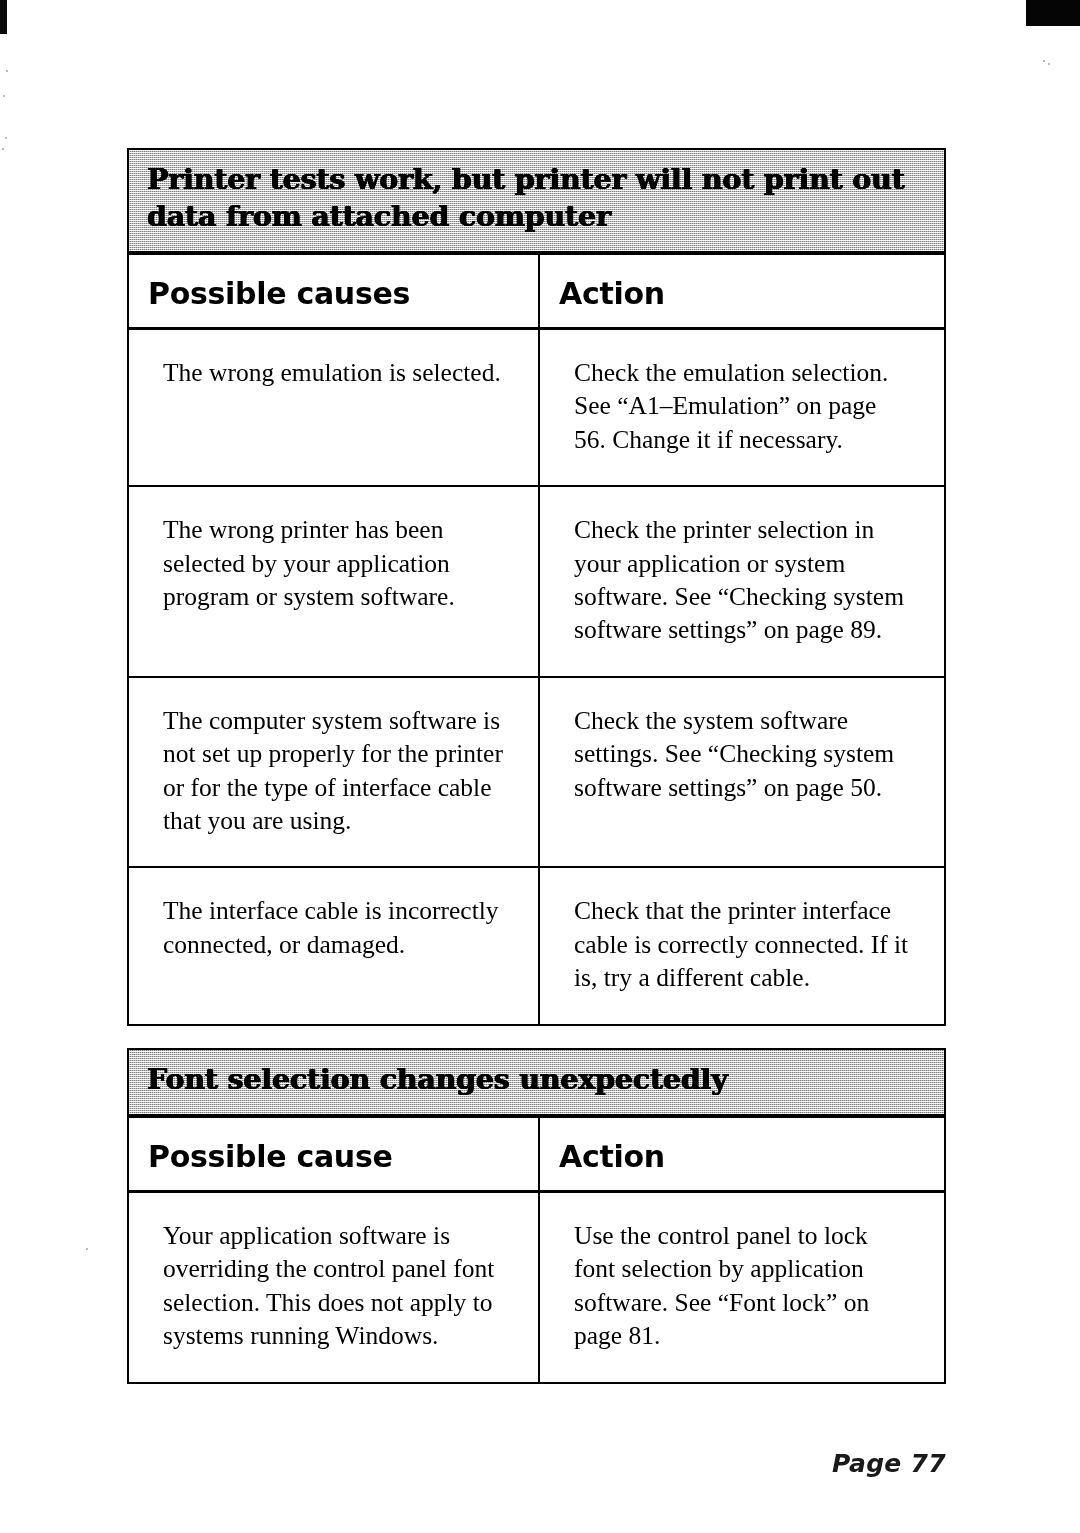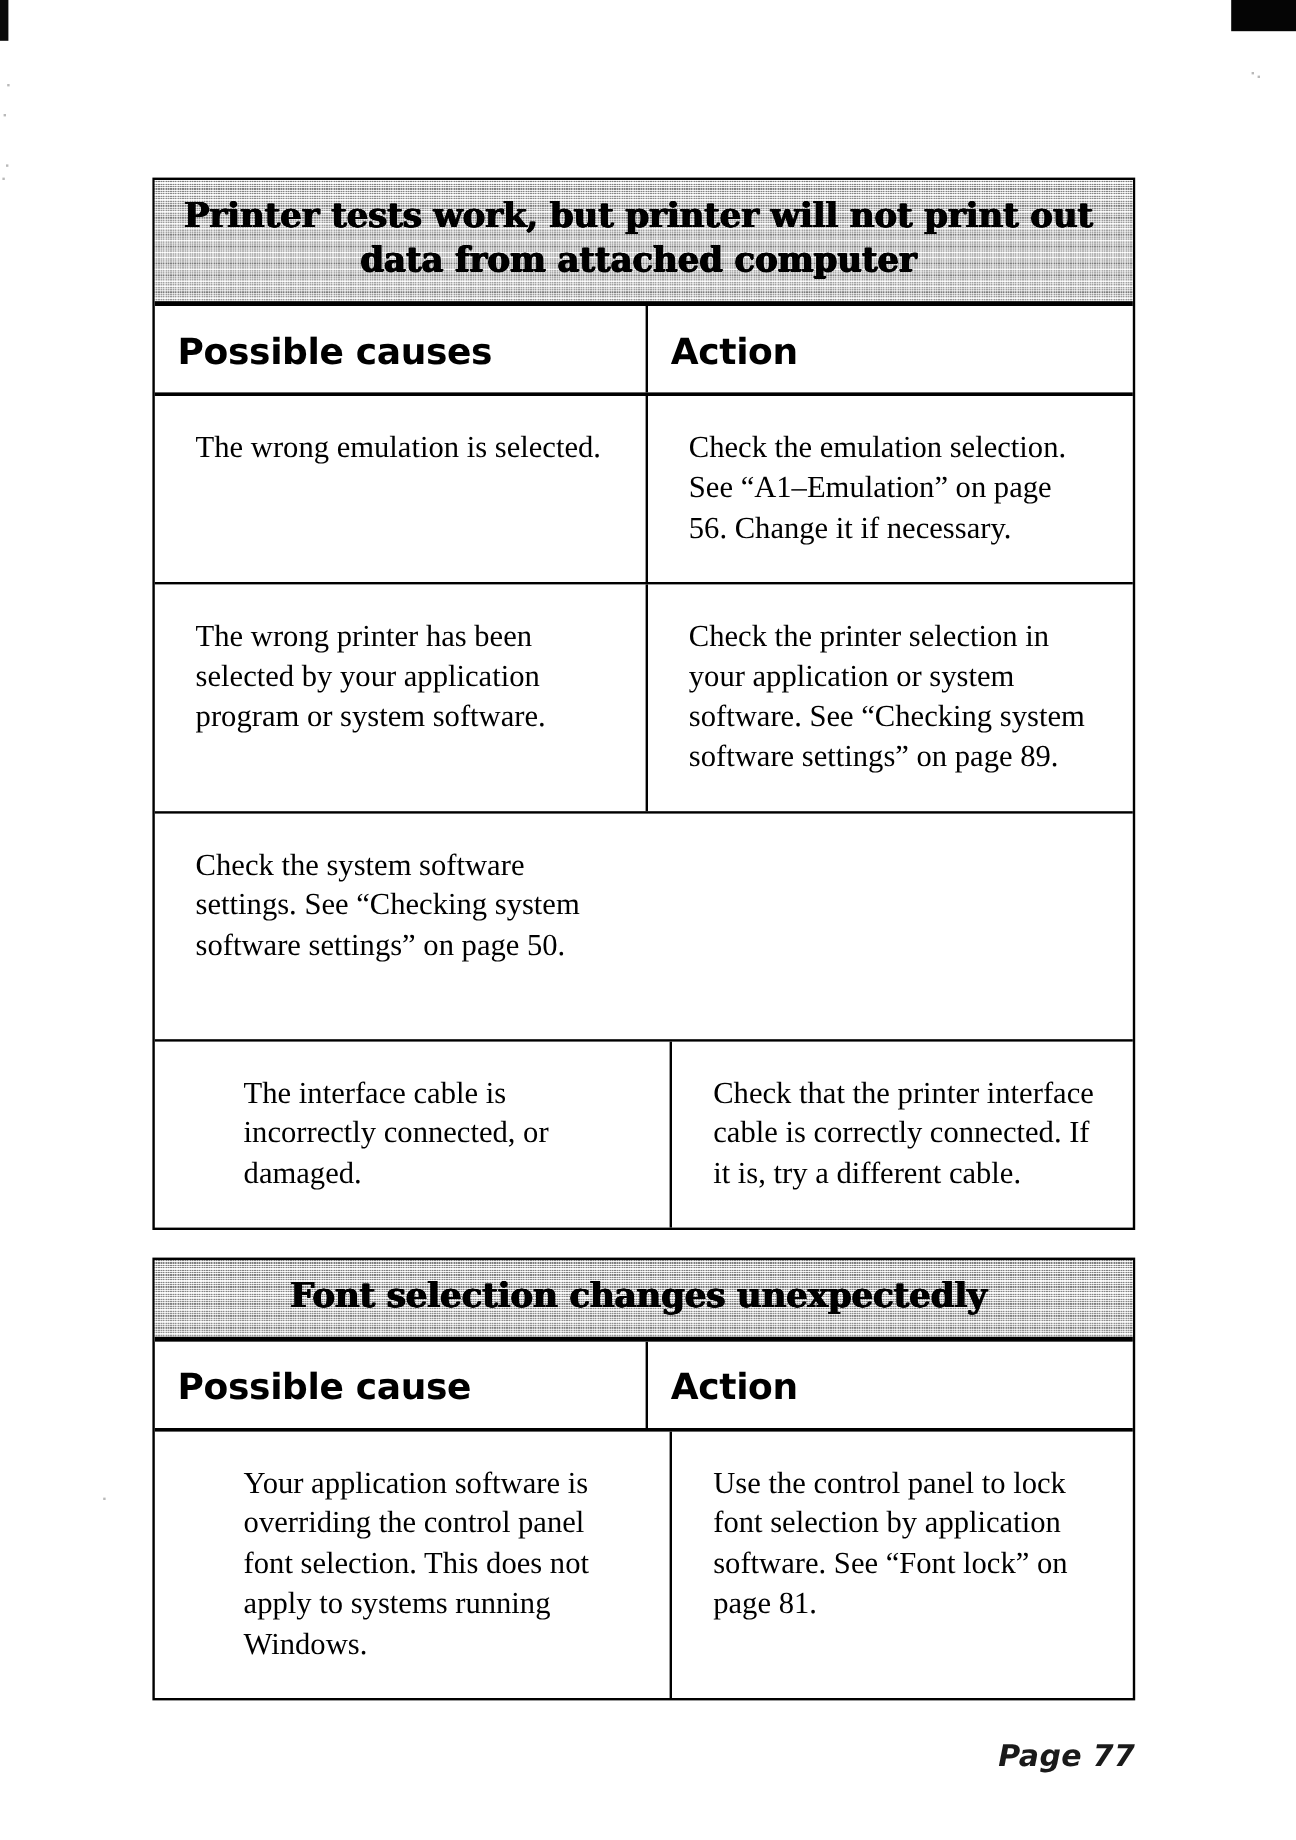--- a/index.html
+++ b/index.html
@@ -74,21 +74,20 @@
   .banner-text {
     font-family: "DejaVu Serif", "Liberation Serif", serif;
     font-weight: bold;
     font-size: 28.5px;
     line-height: 1.30;
     letter-spacing: -0.2px;
     color: #000;
     margin: 0;
     max-width: 770px;
     text-shadow: 0.6px 0 0 #000, -0.5px 0 0 #000, 0 0.4px 0 #000;
-    text-align: center;
   }
 
   
   .colhead {
     display: flex;
     border-bottom: 3.5px solid #000;
     min-height: 72px;
   }
   .colhead > div {
     padding: 21px 0 0 19px;
@@ -99,21 +98,21 @@
     box-sizing: border-box;
   }
   .c1 { width: 411px; border-right: 2.5px solid #000; }
   .c2 { width: 403px; }
 
   
   .row {
     display: flex;
     border-bottom: 2.5px solid #000;
   }
-  .row:last-child { border-bottom: none; padding-left: 40px; }
+  .row:last-child { border-bottom: none; }
   .row > div {
     padding: 11px 14px 14px 19px;
     font-family: "Liberation Serif", serif;
     font-size: 25.5px;
     line-height: 1.31;
     box-sizing: border-box;
   }
   .row .c1 { width: 411px; border-right: 2.5px solid #000; }
   .row .c2 { width: 403px; }
 
@@ -178,20 +177,23 @@
     <div class="row h-r2">
       <div class="c1">
         <p class="rowtext">The wrong printer has been selected by your application program or system software.</p>
       </div>
       <div class="c2">
         <p class="rowtext">Check the printer selection in your application or system software. See “Checking system software settings” on page 89.</p>
       </div>
     </div>
 
     <div class="row h-r3">
+      <div class="c1">
+        <p class="rowtext">The computer system software is not set up properly for the printer or for the type of interface cable that you are using.</p>
+      </div>
       <div class="c2">
         <p class="rowtext">Check the system software settings. See “Checking system software settings” on page 50.</p>
       </div>
     </div>
 
     <div class="row h-r4">
       <div class="c1">
         <p class="rowtext">The interface cable is incorrectly connected, or damaged.</p>
       </div>
       <div class="c2">

